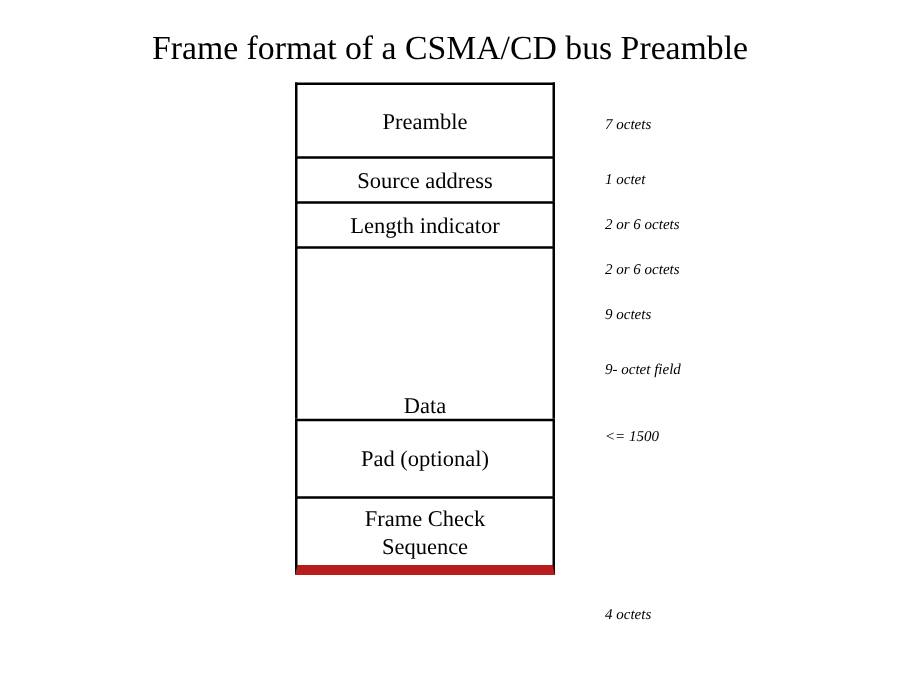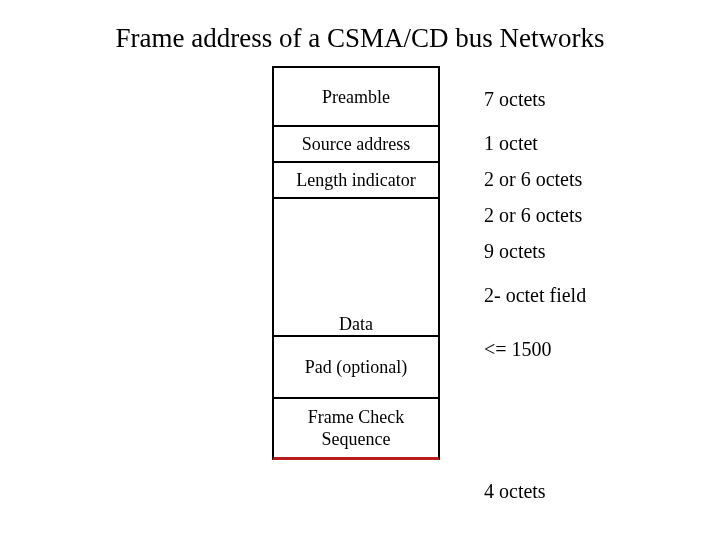--- a/index.html
+++ b/index.html
@@ -24,60 +24,60 @@
     font-size: 27px;
     line-height: 32px;
     font-family: "Liberation Serif", serif;
     color: #000000;
     white-space: nowrap;
   }
   .diagram {
     position: absolute;
     left: 236px;
     top: 66px;
-    width: 168px;
-    margin-left: 36px;
+    width: 208px;
   }
   .field {
     box-sizing: border-box;
     border: 2px solid #000000;
     border-bottom: none;
     display: flex;
     align-items: center;
     justify-content: center;
     text-align: center;
     font-size: 18px;
     line-height: 22px;
     background: #ffffff;
   }
   .field.last {
-    border-bottom: 3px solid #b91c1c;
+    border-bottom: 8px solid #b91c1c;
     justify-content: center;
   }
   .field .lbl {
     display: block;
     padding: 0 4px;
   }
   .annotations {
     position: absolute;
     left: 484px;
     top: 66px;
     width: 230px;
   }
   .anno {
     position: absolute;
-    font-size: 20px;
+    font-size: 12px;
     line-height: 22px;
     white-space: nowrap;
+    font-style: italic;
   }
 </style>
 </head>
 <body>
 
-<div class="title">Frame address of a CSMA/CD bus Networks</div>
+<div class="title">Frame format of a CSMA/CD bus Preamble</div>
 
 <div class="diagram">
   <div class="field" style="height:59px;">
     <span class="lbl">Preamble</span>
   </div>
   <div class="field" style="height:36px;">
     <span class="lbl">Source address</span>
   </div>
   <div class="field" style="height:36px;">
     <span class="lbl">Length indicator</span>
@@ -93,16 +93,16 @@
 Sequence</span>
   </div>
 </div>
 
 <div class="annotations">
   <div class="anno" style="top:22px;">7 octets</div>
   <div class="anno" style="top:66px;">1 octet</div>
   <div class="anno" style="top:102px;">2 or 6 octets</div>
   <div class="anno" style="top:138px;">2 or 6 octets</div>
   <div class="anno" style="top:174px;">9 octets</div>
-  <div class="anno" style="top:218px;">2- octet field</div>
+  <div class="anno" style="top:218px;">9- octet field</div>
   <div class="anno" style="top:272px;">&lt;= 1500</div>
   <div class="anno" style="top:414px;">4 octets</div>
 </div>
 
 </body></html>

